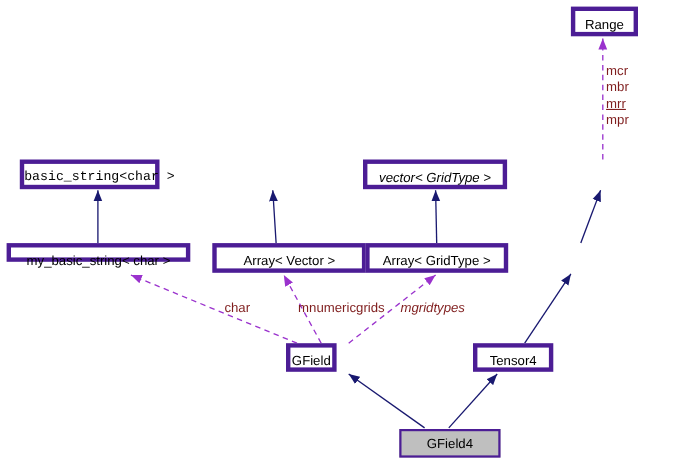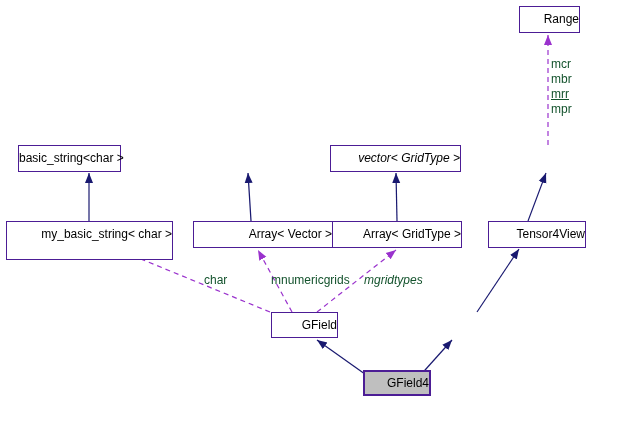--- a/index.html
+++ b/index.html
@@ -17,40 +17,40 @@
   }
   #edges {
     position: absolute;
     left: 0; top: 0;
     width: 619px;
     height: 421px;
   }
   .node {
     position: absolute;
     box-sizing: border-box;
-    border: 1px solid #4c1d95;
+    border: 4px solid #4c1d95;
     background: #ffffff;
     color: #000000;
     font-size: 12px;
     line-height: 24px;
-    text-align: right;
+    text-align: center;
     white-space: nowrap;
     cursor: pointer;
   }
   .node.highlight {
     background: var(--c-highlight, #bfbfbf);
     border-width: 2px;
     line-height: 22px;
     cursor: default;
   }
   .edge-label {
     position: absolute;
     font-size: 12px;
     line-height: 14px;
-    color: #14532d;
+    color: #7f1d1d;
     white-space: nowrap;
   }
   .edge-solid   { stroke: var(--c-inherit, #191970); stroke-width: 1.2; fill: none; }
   .edge-dashed  { stroke: var(--c-usage, #9a32cd);  stroke-width: 1.2; fill: none; stroke-dasharray: 5,4; }
 </style>
 </head>
 <body>
 
 <div id="diagram">
 
@@ -73,38 +73,38 @@
     <path class="edge-solid" marker-end="url(#ah-navy)" d="M408,389 L452,340"></path>
 
     <path class="edge-dashed" marker-end="url(#ah-purple)" d="M270,312 L119,250"></path>
     <path class="edge-dashed" marker-end="url(#ah-purple)" d="M292,312 L258,250"></path>
     <path class="edge-dashed" marker-end="url(#ah-purple)" d="M317,312 L396,250"></path>
     <path class="edge-dashed" marker-end="url(#ah-purple)" d="M548,145 L548,35"></path>
   </svg>
 
   <div class="node" style="left:519px; top:6px;  width:61px;  height:27px;">Range</div>
 
-  <div class="node" style="left:18px;  top:145px; width:103px; height:27px;">basic_string&lt;char &gt;</div>
+  <div class="node" style="left:18px;  top:145px; width:127px; height:27px;font-family:Liberation Mono, monospace;">basic_string&lt;char &gt;</div>
 
 
   <div class="node" style="left:330px; top:145px; width:131px; height:27px;font-style:italic;">vector&lt; GridType &gt;</div>
 
 
-  <div class="node" style="left:6px;   top:221px; width:167px; height:39px;">my_basic_string&lt; char &gt;</div>
+  <div class="node" style="left:6px;   top:221px; width:167px; height:17px;">my_basic_string&lt; char &gt;</div>
 
   <div class="node" style="left:193px; top:221px; width:140px; height:27px;">Array&lt; Vector &gt;</div>
 
   <div class="node" style="left:332px; top:221px; width:130px; height:27px;">Array&lt; GridType &gt;</div>
 
-  <div class="node" style="left:488px; top:221px; width:98px;  height:27px;">Tensor4View</div>
 
-  <div class="node" style="left:271px; top:312px; width:67px;  height:26px;">GField</div>
+  <div class="node" style="left:260px; top:312px; width:46px;  height:26px;">GField</div>
 
+  <div class="node" style="left:430px; top:312px; width:73px;  height:26px;">Tensor4</div>
 
-  <div class="node highlight" style="left:363px; top:370px; width:68px; height:26px;">GField4</div>
+  <div class="node highlight" style="left:363px; top:390px; width:92px; height:26px;">GField4</div>
 
   <div class="edge-label" style="left:204px; top:273px;">char</div>
   <div class="edge-label" style="left:271px; top:273px;">mnumericgrids</div>
   <div class="edge-label" style="left:364px; top:273px;font-style:italic;">mgridtypes</div>
 
   <div class="edge-label" style="left:551px; top:57px;">mcr</div>
   <div class="edge-label" style="left:551px; top:72px;">mbr</div>
   <div class="edge-label" style="left:551px; top:87px;text-decoration:underline;">mrr</div>
   <div class="edge-label" style="left:551px; top:102px;">mpr</div>
 

